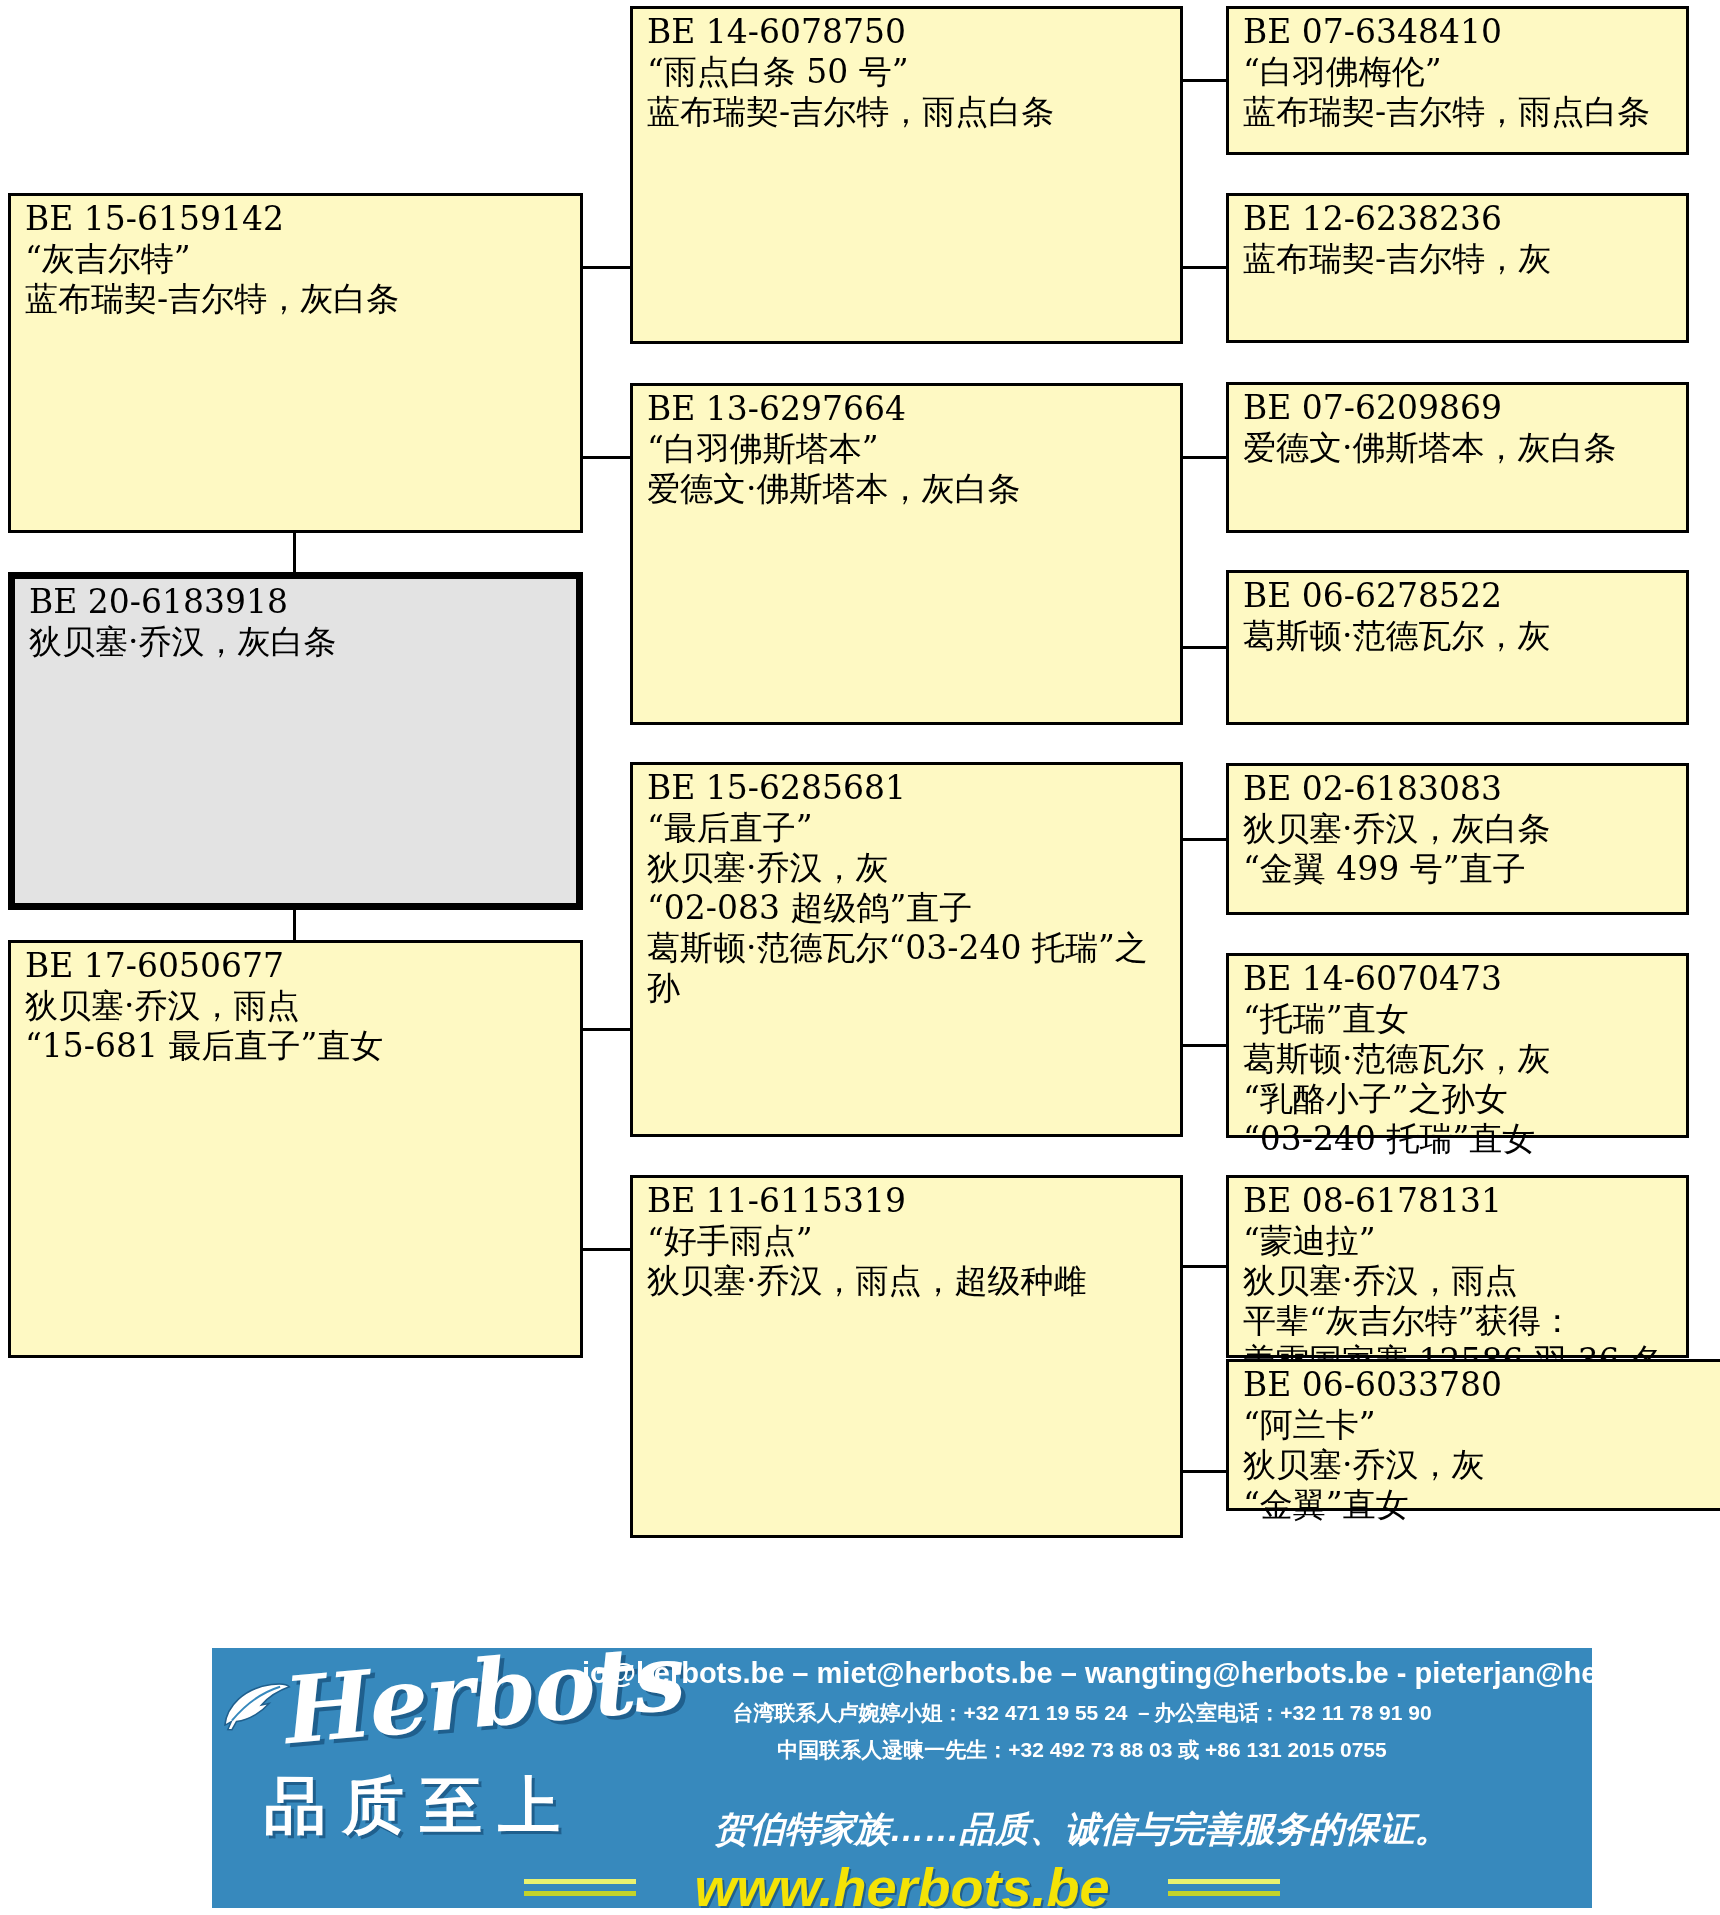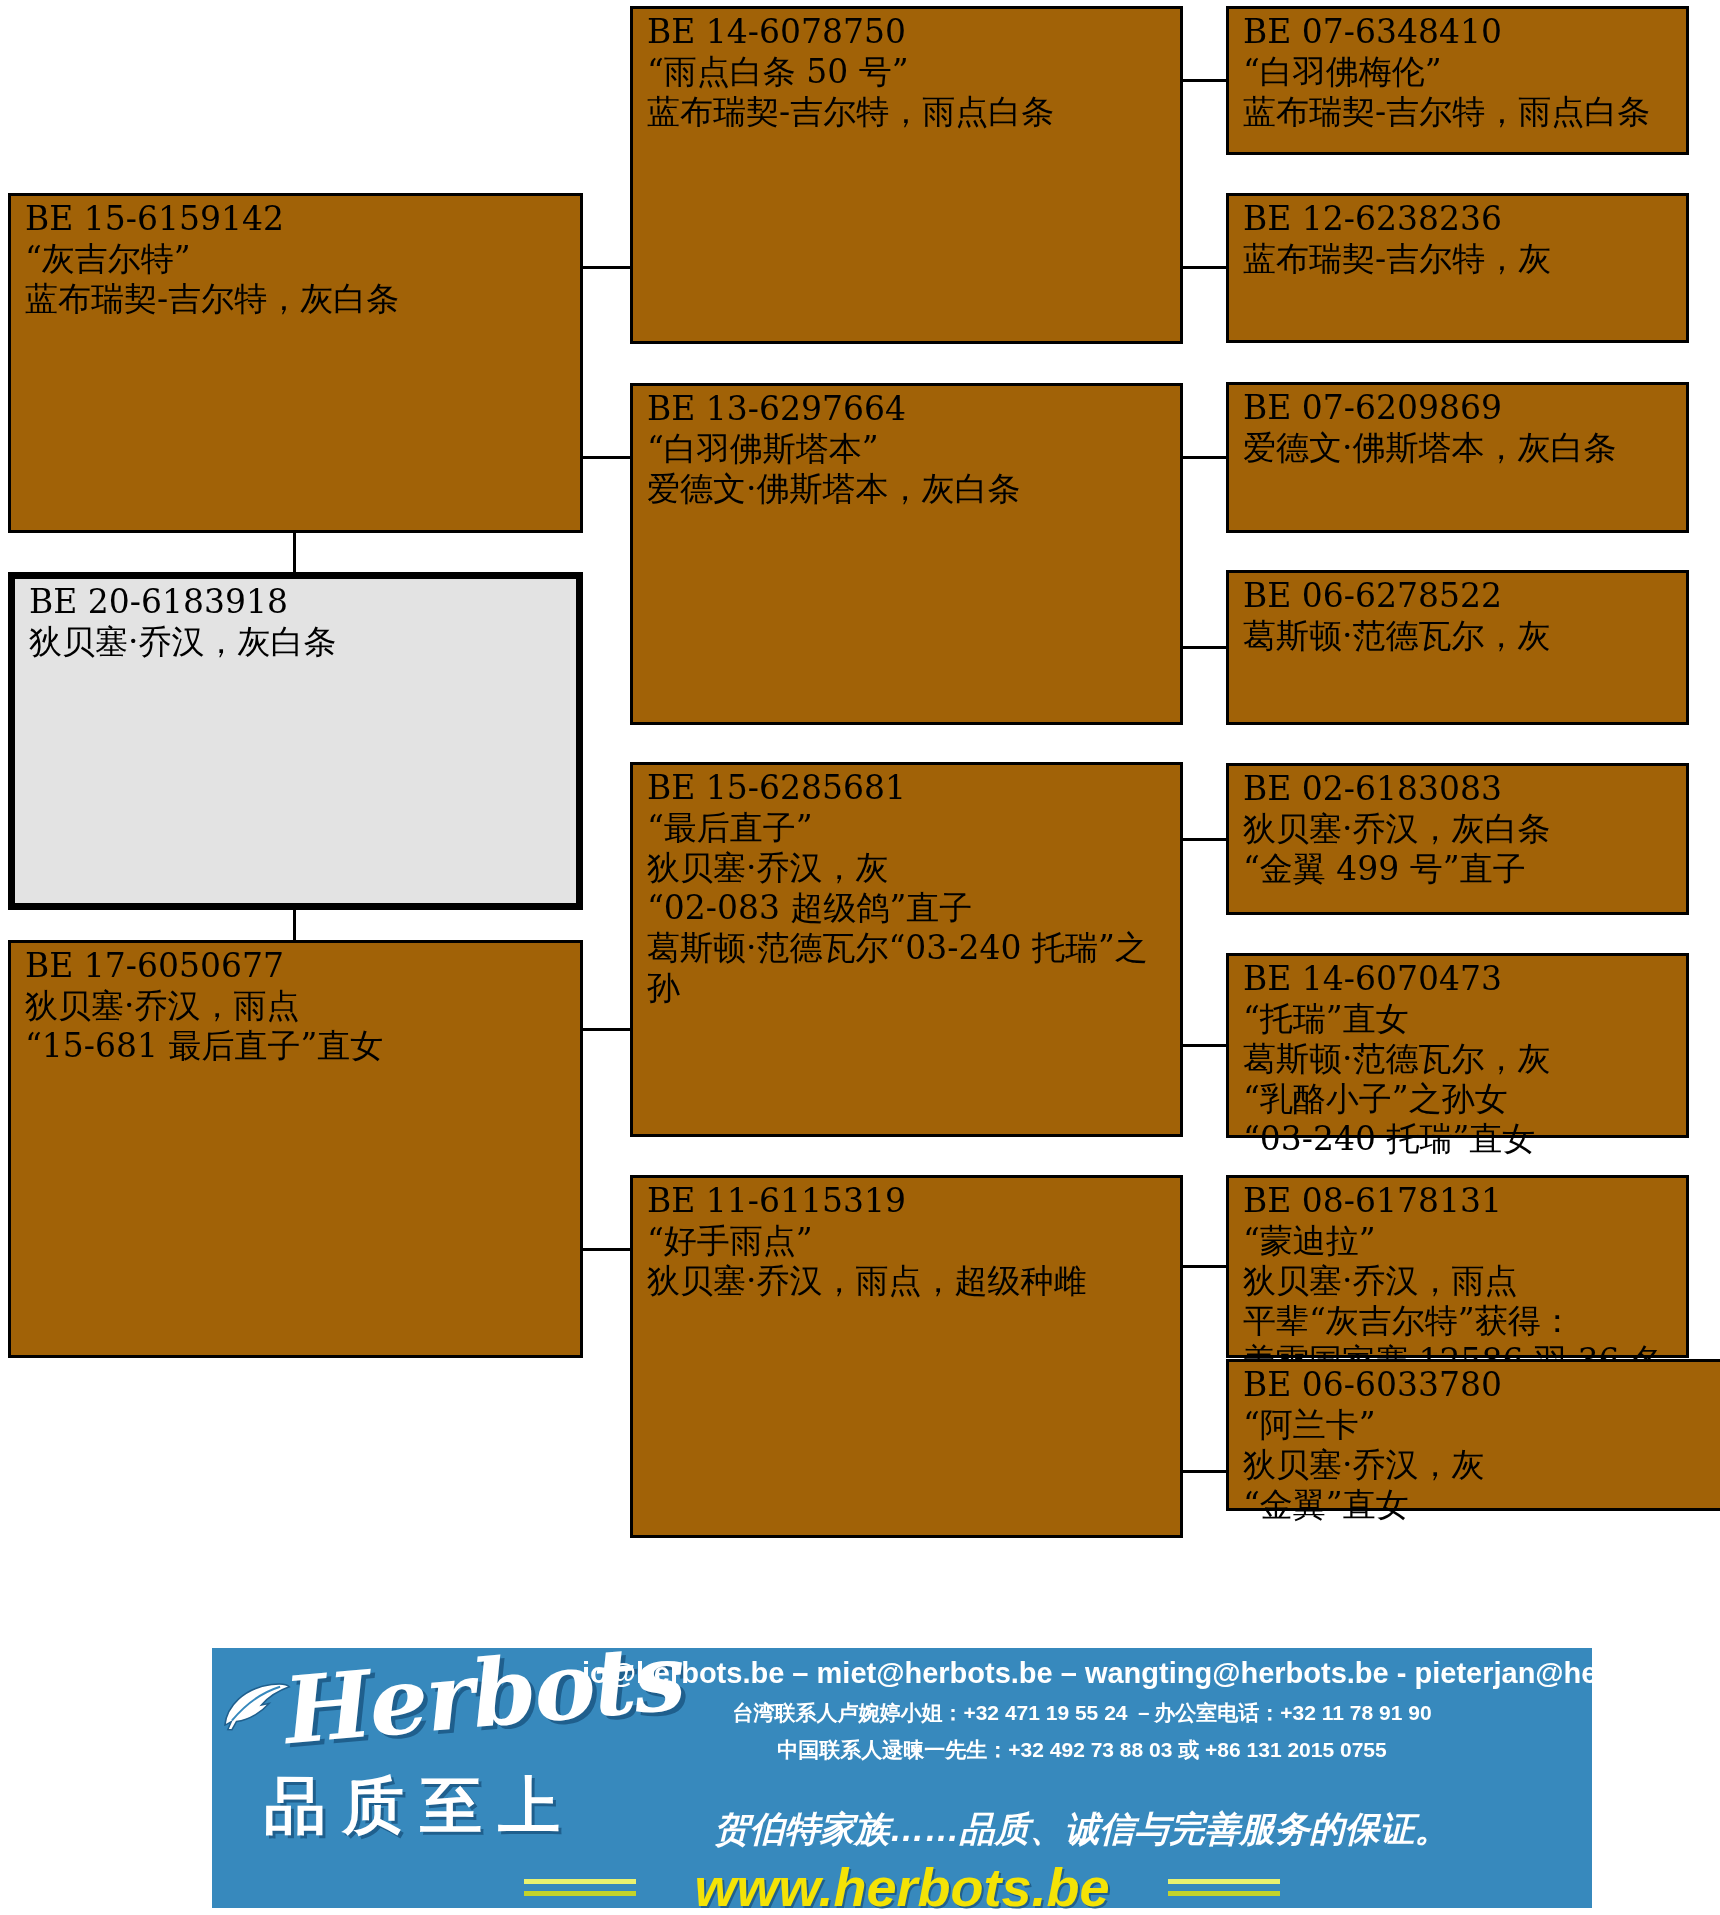--- a/index.html
+++ b/index.html
@@ -1,20 +1,20 @@
 <!DOCTYPE html>
 <html><head>
 <meta charset="utf-8">
 <style>
   html,body{margin:0;padding:0;background:#ffffff;}
   #canvas{position:relative;width:1720px;height:1915px;background:#ffffff;overflow:hidden;
           font-family:"DejaVu Serif","Liberation Serif",serif;color:#000;}
 
   
-  .box{position:absolute;background:#a16207;border:3px solid #000;box-sizing:border-box;
+  .box{position:absolute;background:#fef9c3;border:3px solid #000;box-sizing:border-box;
        padding:3px 12px 3px 14px;font-size:33px;line-height:40px;}
   .bline{white-space:normal;}
   #b-l2{border-width:7px;background:#e3e3e3;}
 
   #b-l1{left:8px;   top:193px;  width:575px; height:340px;}
   #b-l2{left:8px;   top:572px;  width:575px; height:338px;}
   #b-l3{left:8px;   top:940px;  width:575px; height:418px;}
 
   #b-m1{left:630px; top:6px;    width:553px; height:338px;}
   #b-m2{left:630px; top:383px;  width:553px; height:342px;}

